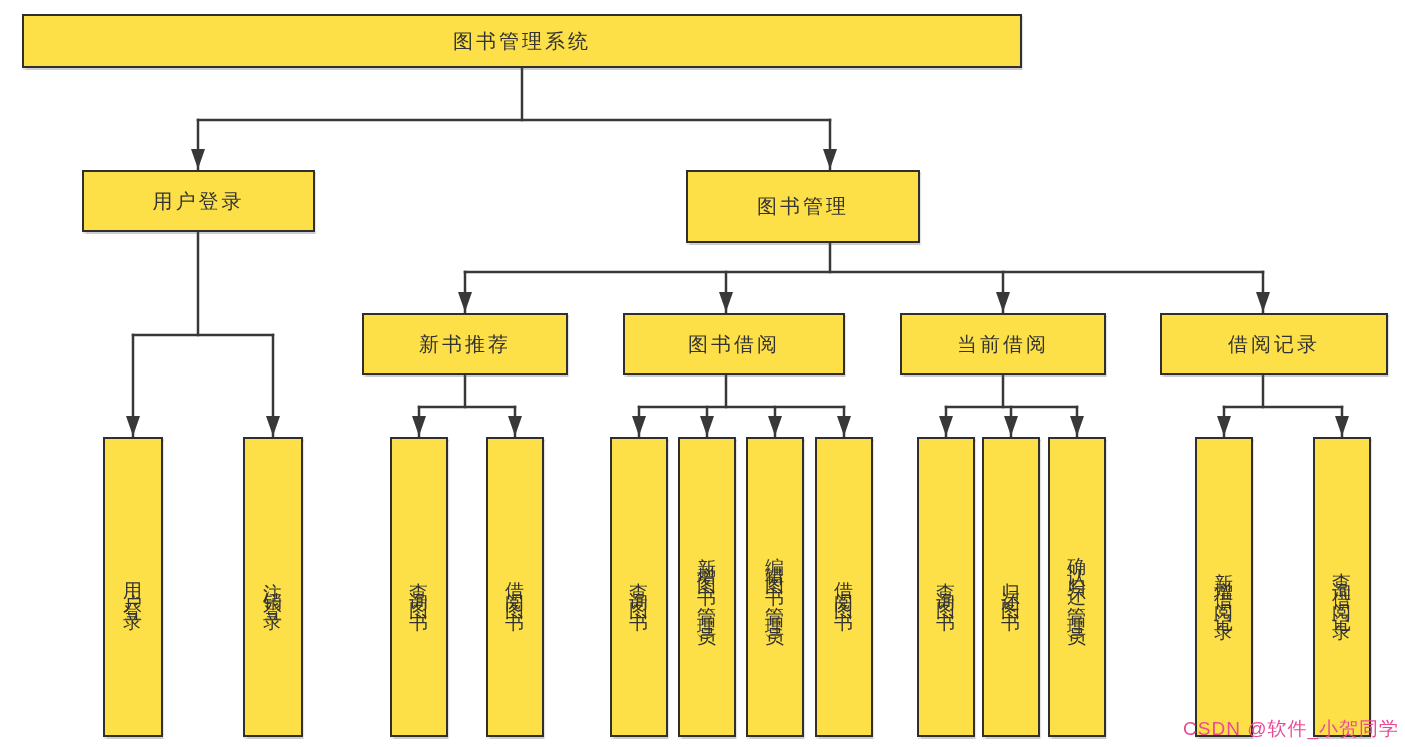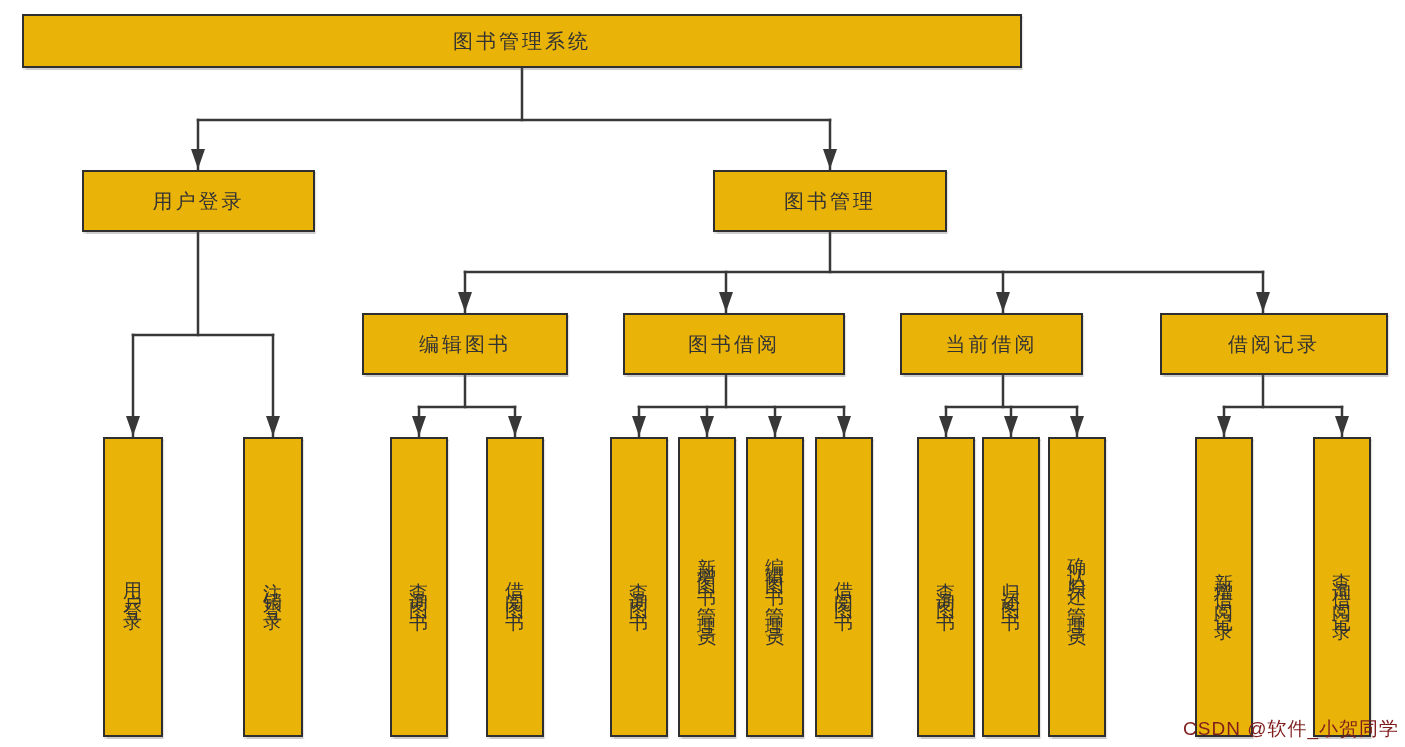--- a/index.html
+++ b/index.html
@@ -10,38 +10,38 @@
     font-family:"Liberation Sans","DejaVu Sans",sans-serif;
     overflow:hidden;
   }
   .wires{position:absolute;left:0;top:0;}
   .wire{stroke:#383838;stroke-width:2.5;fill:none;stroke-linecap:square;}
   .box{
     position:absolute;
     box-sizing:border-box;
     display:flex;align-items:center;justify-content:center;
     border:2.5px solid #2f2f2f;
-    background:#eab308;
+    background:#fde047;
     color:#333333;
     box-shadow:1px 1.5px 1px rgba(90,90,95,.30);
   }
   .h{font-size:20px;letter-spacing:3px;white-space:nowrap;}
   .v{
     writing-mode:vertical-rl;
     text-orientation:mixed;
     font-size:19px;
     letter-spacing:10px;
     line-height:1;
   }
   .watermark{
     position:absolute;
     right:6px;top:716px;
     font-size:19px;
     letter-spacing:1px;
-    color:#7f1d1d;
+    color:#ec4899;
     white-space:nowrap;
   }
 </style>
 </head>
 <body>
 
 <div class="stage">
 
   <svg class="wires" width="1405" height="747">
     <defs>
@@ -101,25 +101,25 @@
       <path class="wire" d="M1263,375 L1263,407"></path>
       <path class="wire" d="M1224,407 L1342,407"></path>
       <path class="wire" d="M1224,407 L1224,436" marker-end="url(#arr)"></path>
       <path class="wire" d="M1342,407 L1342,436" marker-end="url(#arr)"></path>
     </g>
   </svg>
 
   <div class="box h" style="left:22px;top:14px;width:1000px;height:54px">图书管理系统</div>
 
   <div class="box h" style="left:82px;top:170px;width:233px;height:62px">用户登录</div>
-  <div class="box h" style="left:713px;top:170px;width:234px;height:62px">图书管理</div>
+  <div class="box h" style="left:686px;top:170px;width:234px;height:73px">图书管理</div>
 
-  <div class="box h" style="left:362px;top:313px;width:206px;height:62px">编辑图书</div>
+  <div class="box h" style="left:362px;top:313px;width:206px;height:62px">新书推荐</div>
   <div class="box h" style="left:623px;top:313px;width:222px;height:62px">图书借阅</div>
-  <div class="box h" style="left:900px;top:313px;width:183px;height:62px">当前借阅</div>
+  <div class="box h" style="left:900px;top:313px;width:206px;height:62px">当前借阅</div>
   <div class="box h" style="left:1160px;top:313px;width:228px;height:62px">借阅记录</div>
 
   <div class="box v" style="left:103px;top:437px;width:60px;height:300px">用户登录</div>
   <div class="box v" style="left:243px;top:437px;width:60px;height:300px">注销登录</div>
 
   <div class="box v" style="left:390px;top:437px;width:58px;height:300px">查询图书</div>
   <div class="box v" style="left:486px;top:437px;width:58px;height:300px">借阅图书</div>
 
   <div class="box v" style="left:610px;top:437px;width:58px;height:300px">查询图书</div>
   <div class="box v" style="left:678px;top:437px;width:58px;height:300px">新增图书（管理员）</div>

